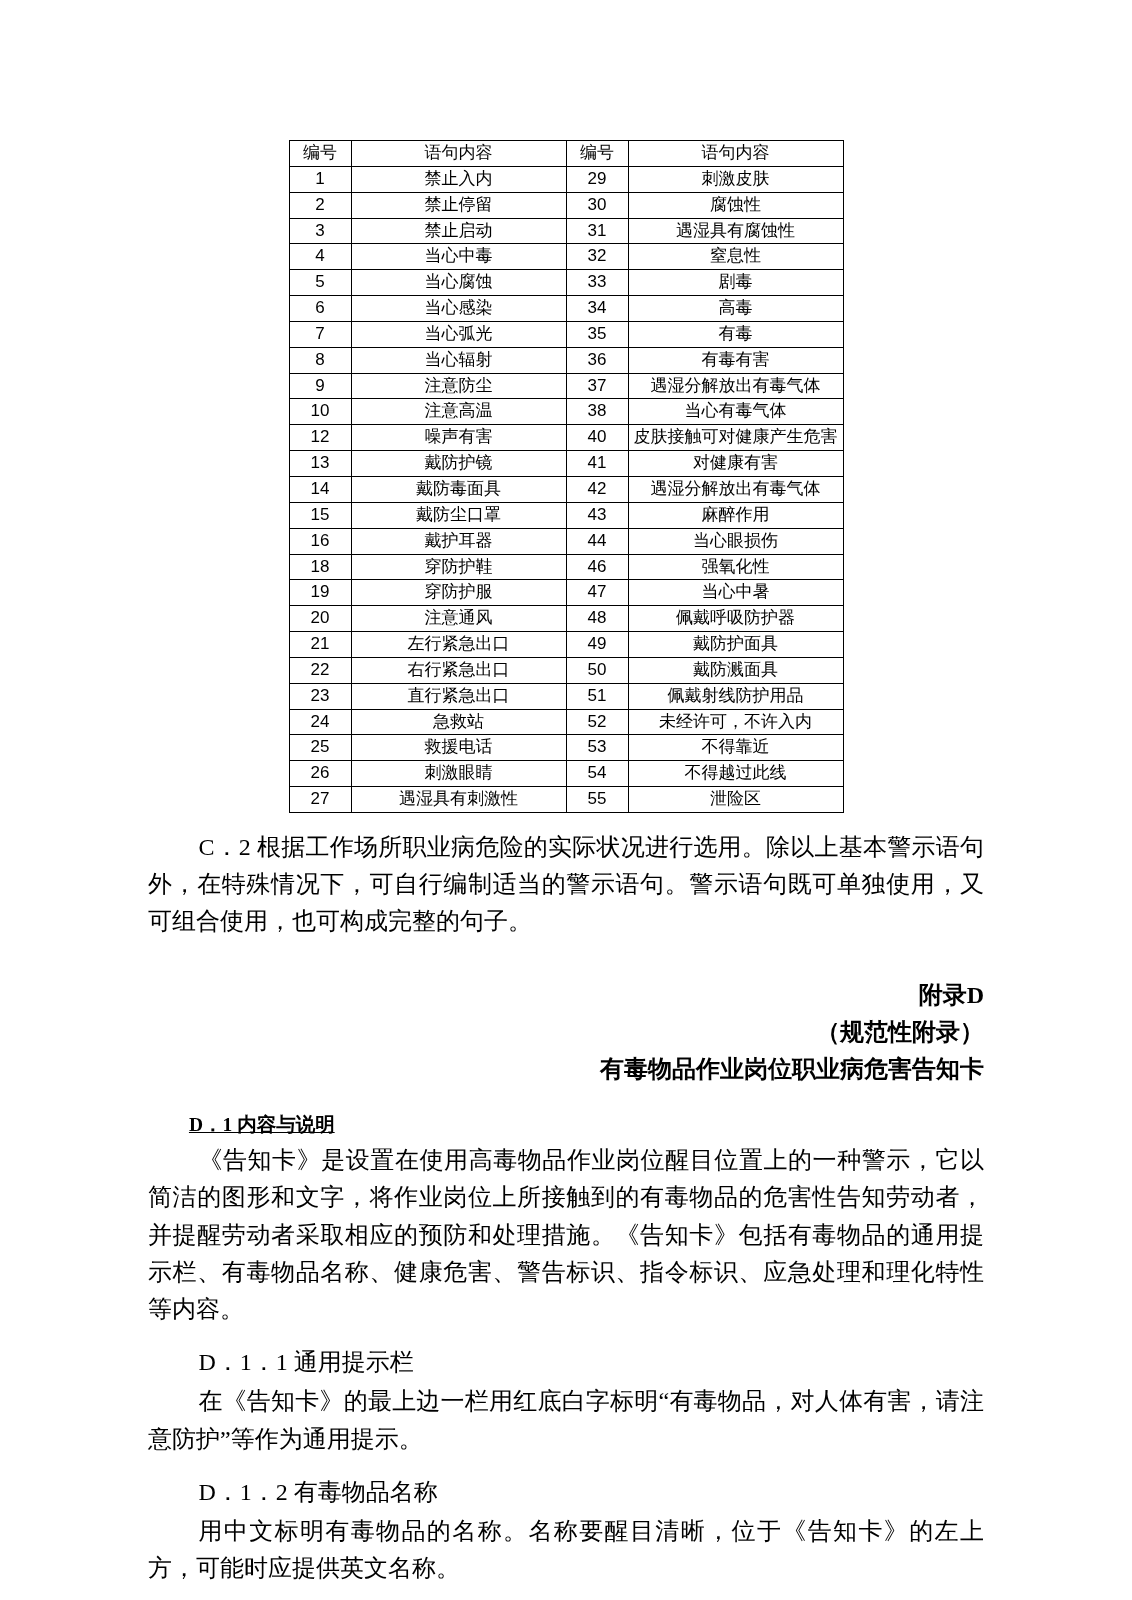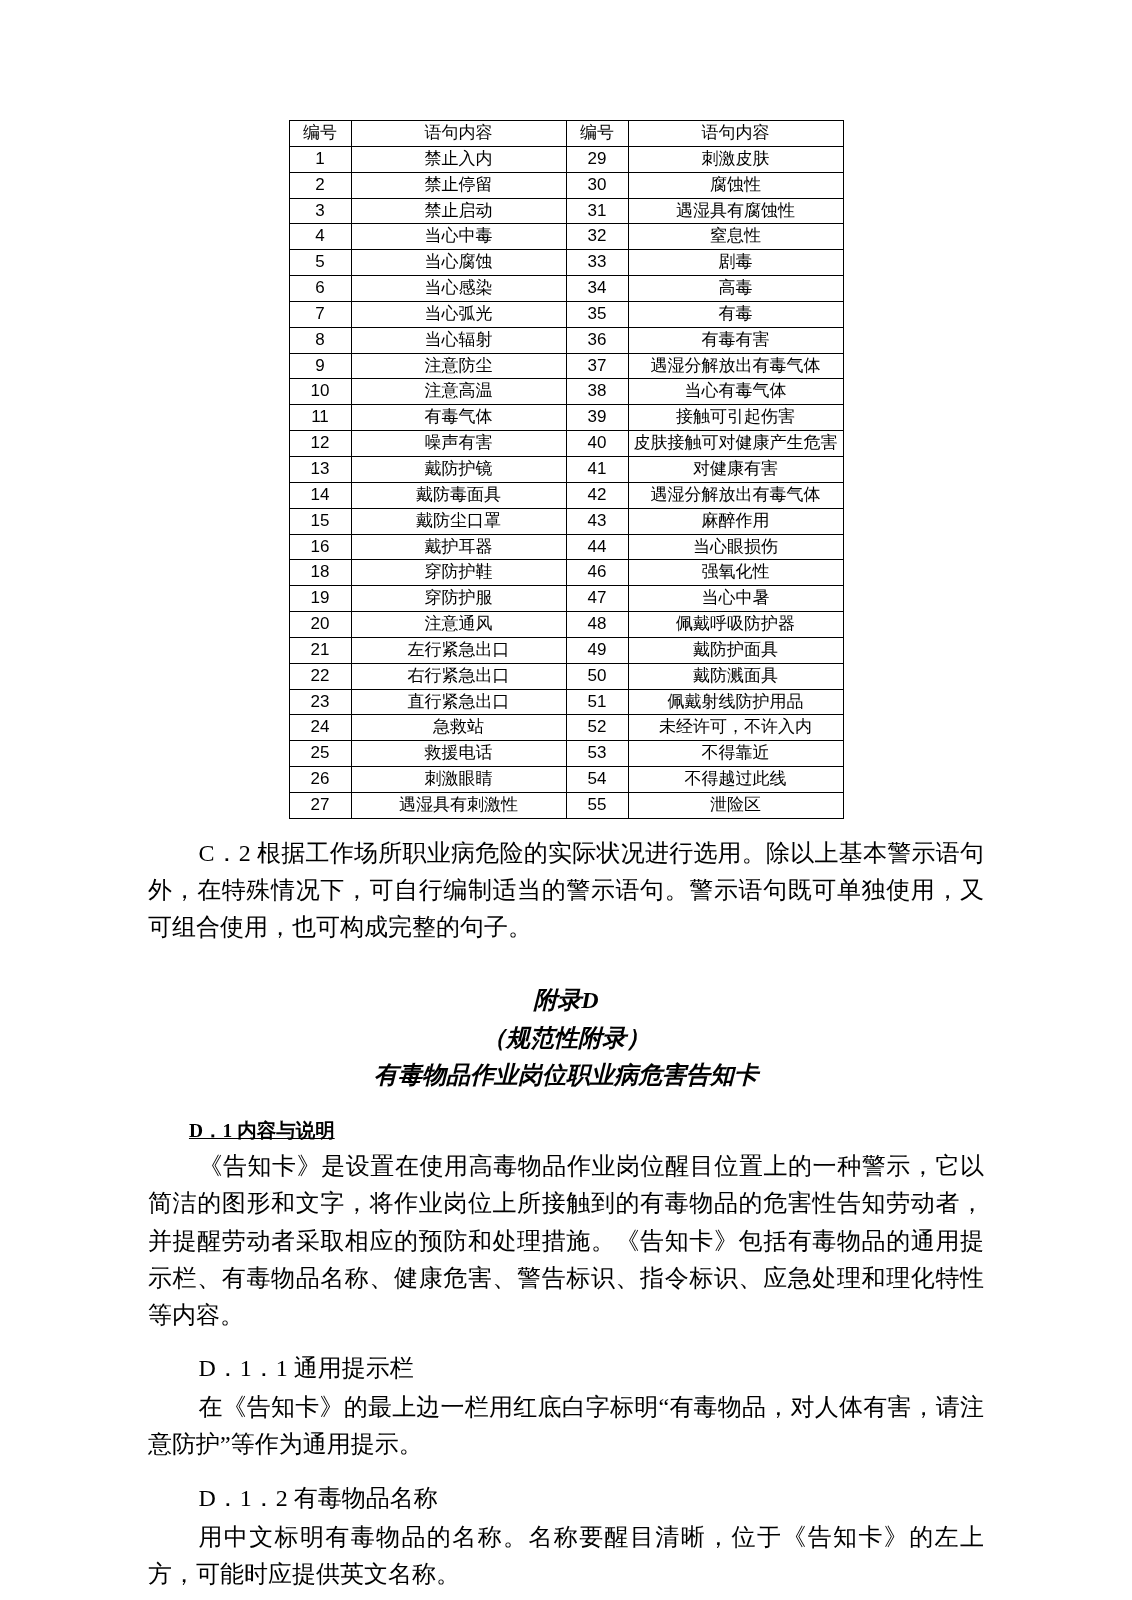--- a/index.html
+++ b/index.html
@@ -18,21 +18,21 @@
     width: 1132px;
     min-height: 1600px;
     box-sizing: border-box;
     padding: 120px 148px 40px 148px;
     position: relative;
   }
   
   .table-wrap {
     display: flex;
     justify-content: center;
-    margin-top: 0;
+    margin-top: 20px;
     align-items: flex-end;
   }
   table.phrase-table {
     border-collapse: collapse;
     width: 554px;
     table-layout: fixed;
   }
   table.phrase-table td, table.phrase-table th {
     border: 1px solid #000000;
     font-family: "Liberation Sans", "DejaVu Sans", sans-serif;
@@ -51,21 +51,21 @@
   
   p {
     margin: 0;
     font-size: 24px;
     line-height: 1.55;
     text-align: justify;
     text-justify: inter-ideograph;
   }
   .indent2 { text-indent: 2.1em; }
   .para-block { margin-top: 16px; }
-  .center { text-align: center; text-indent: 0; font-style: italic; }
+  .center { text-align: right; text-indent: 0; }
   .bold { font-weight: bold; }
   .appendix-title {
     margin-top: 36px;
     font-size: 19.5px;
     line-height: 1.65;
   }
   .section-head {
     margin-top: 22px;
     font-size: 19.5px;
     font-weight: bold;
@@ -156,26 +156,20 @@
           <td>37</td>
           <td>遇湿分解放出有毒气体</td>
         </tr>
         <tr>
           <td>10</td>
           <td>注意高温</td>
           <td>38</td>
           <td>当心有毒气体</td>
         </tr>
         <tr>
-          <td>11</td>
-          <td>有毒气体</td>
-          <td>39</td>
-          <td>接触可引起伤害</td>
-        </tr>
-        <tr>
           <td>12</td>
           <td>噪声有害</td>
           <td>40</td>
           <td>皮肤接触可对健康产生危害</td>
         </tr>
         <tr>
           <td>13</td>
           <td>戴防护镜</td>
           <td>41</td>
           <td>对健康有害</td>

